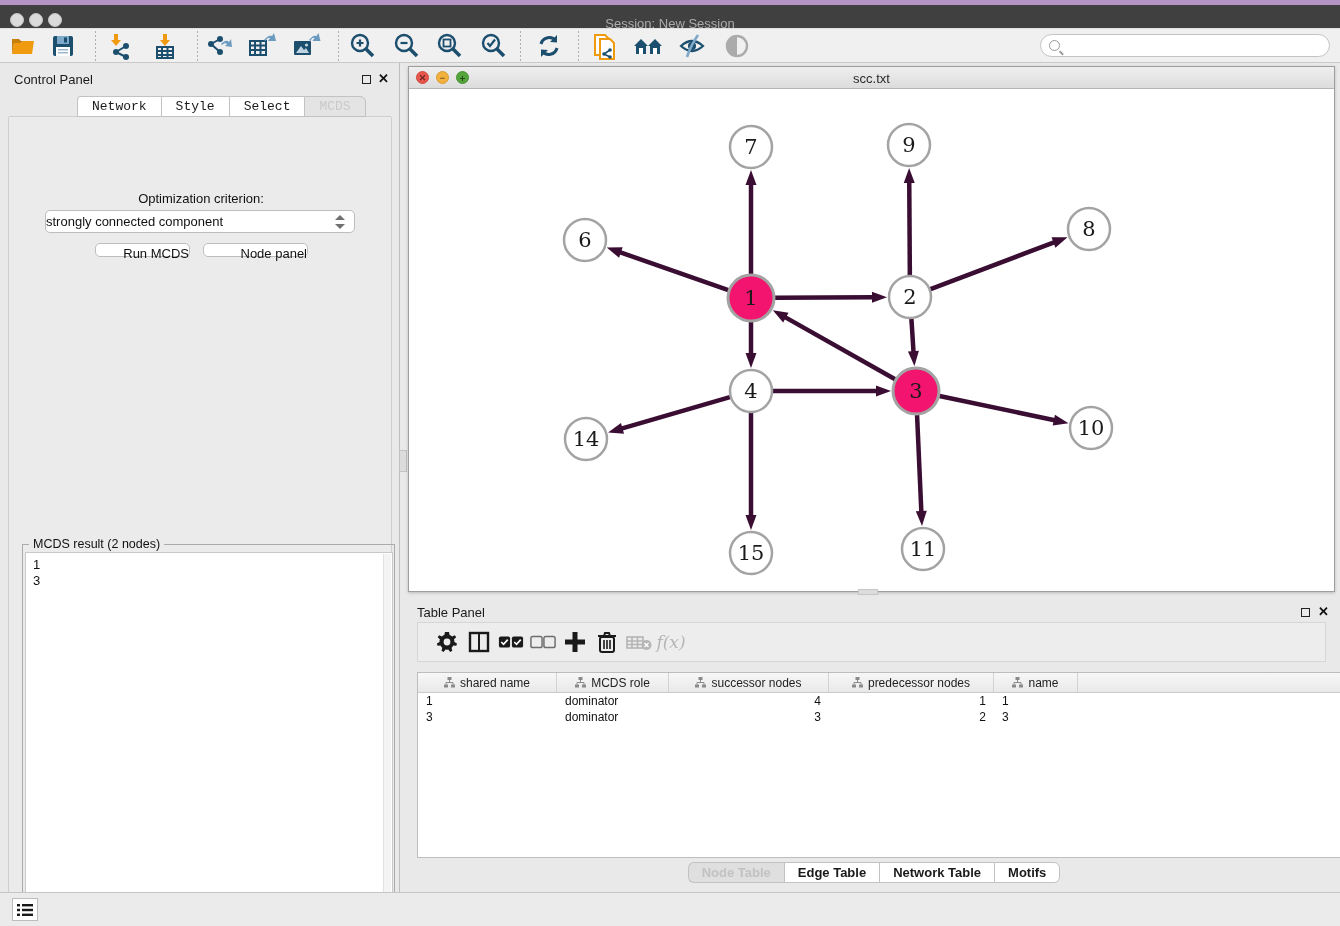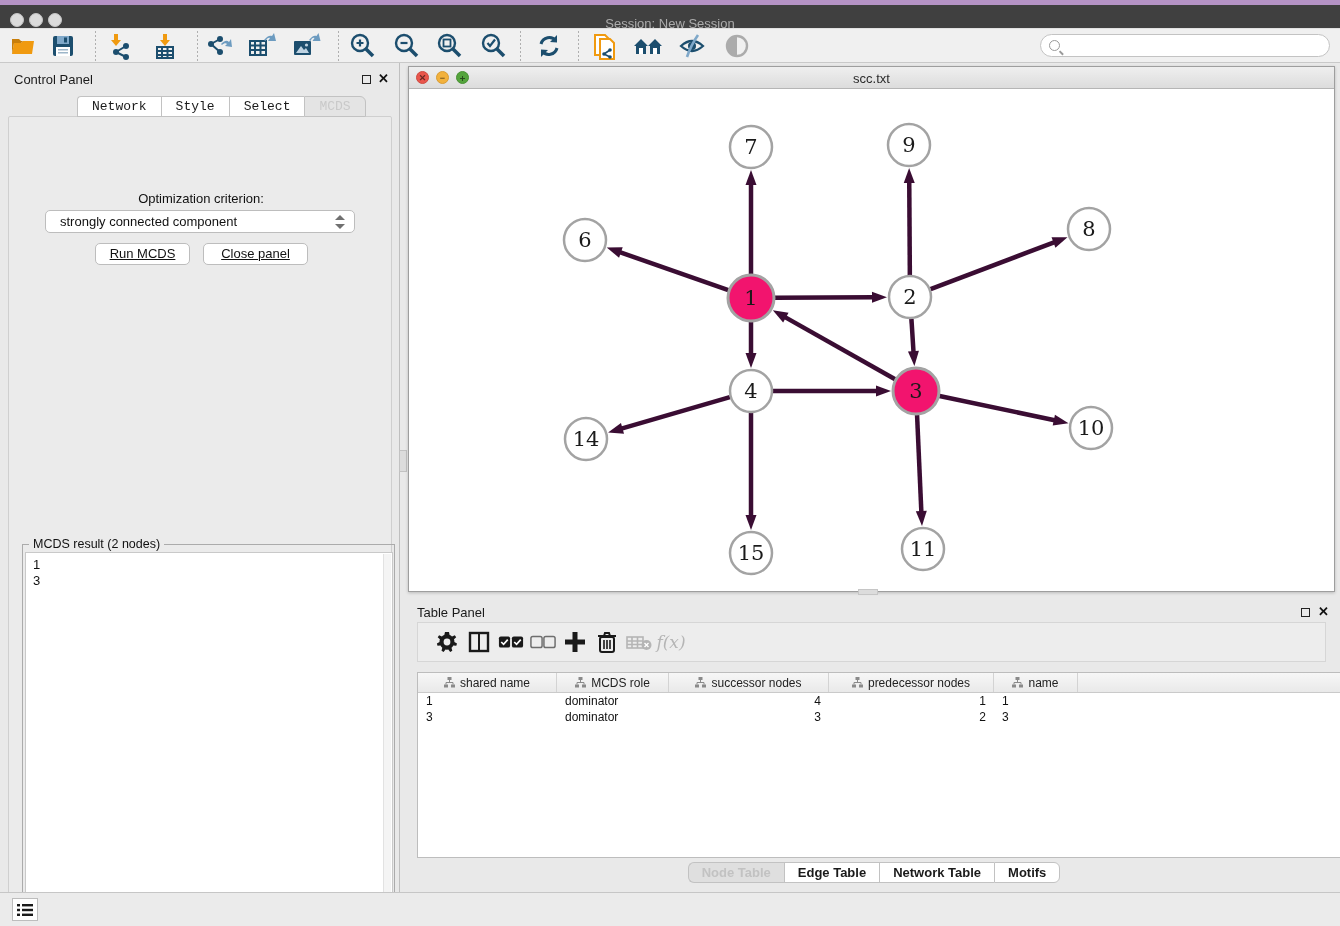--- a/index.html
+++ b/index.html
@@ -38,27 +38,27 @@
   .cp-tab { height:21px; padding:0 14px; font-size:13px; line-height:20px; background:#FFFFFF;
       border:1px solid #C2C2C2; border-right:none; color:#1A1A1A; }
   .cp-tab:first-child { border-radius:4px 0 0 0; }
   .cp-tab.last { border-right:1px solid #C2C2C2; border-radius:0 6px 0 0; }
   .cp-tab.active { background:#E4E4E4; color:#C9C9C9; }
   .cp-box { position:absolute; left:8px; top:53px; width:384px; height:821px; background:#EBEBEB;
       border:1px solid #CFCFCF; border-radius:2px; }
   .opt-label { position:absolute; left:0; width:384px; top:74px; text-align:center; font-size:13px; color:#111; }
   .combo { position:absolute; left:36px; top:93px; width:310px; height:23px; background:#FFFFFF;
       border:1px solid #BDBDBD; border-radius:5px; font-size:13px; color:#111;
-      display:flex; align-items:center; padding-left:14px; }
+      display:flex; align-items:center; }
   .combo-stepper { position:absolute; right:8px; top:2px; width:12px; height:18px; }
   .chev { position:absolute; left:1px; width:0; height:0; border-left:5px solid transparent; border-right:5px solid transparent; }
   .chev.up { top:2px; border-bottom:5px solid #707070; }
   .chev.dn { bottom:2px; border-top:5px solid #707070; }
-  .mac-btn { position:absolute; height:22px; background:#FFFFFF; border:1px solid #BDBDBD;
-      border-radius:5px; font-size:13px; color:#111; text-align:center; line-height:20px;text-decoration:underline; }
+  .mac-btn { position:absolute; height:14px; background:#FFFFFF; border:1px solid #BDBDBD;
+      border-radius:5px; font-size:13px; color:#111; text-align:right; line-height:20px; }
   .groupbox { position:absolute; left:13px; top:427px; width:373px; height:381px; border:1px solid #ABABAB; }
   .group-legend { position:absolute; left:6px; top:-8px; background:#EBEBEB; padding:0 4px;
       font-size:12.5px; color:#111; }
   .result-area { position:absolute; left:2px; top:7px; width:368px; height:371px; background:#FFFFFF;
       border:1px solid #C9C9C9; font-size:13px; color:#111; padding:4px 0 0 7px; line-height:16px; }
   .result-scroll { position:absolute; right:1px; top:1px; width:8px; height:369px; background:#F4F4F4; border-left:1px solid #E2E2E2;}
 
   
   .vgrip { position:absolute; left:399px; top:450px; width:8px; height:22px; background:#DCDCDC; border:1px solid #C2C2C2; }
   .hgrip { position:absolute; left:858px; top:589px; width:20px; height:6px; background:#DCDCDC; border:1px solid #C6C6C6; }
@@ -272,21 +272,21 @@
   <div class="cp-box">
     <div class="opt-label">Optimization criterion:</div>
     <div class="combo">
       <span>strongly connected component</span>
       <span class="combo-stepper">
         <span class="chev up"></span>
           <span class="chev dn"></span>
       </span>
     </div>
     <button class="mac-btn" style="left:86px; top:126px; width:95px;">Run MCDS</button>
-    <button class="mac-btn" style="left:194px; top:126px; width:105px;">Close panel</button>
+    <button class="mac-btn" style="left:194px; top:126px; width:105px;">Node panel</button>
     <div class="groupbox">
       <span class="group-legend">MCDS result (2 nodes)</span>
       <div class="result-area">
         <div>1</div>
         <div>3</div>
         <div class="result-scroll"></div>
       </div>
     </div>
   </div>
 </div>

